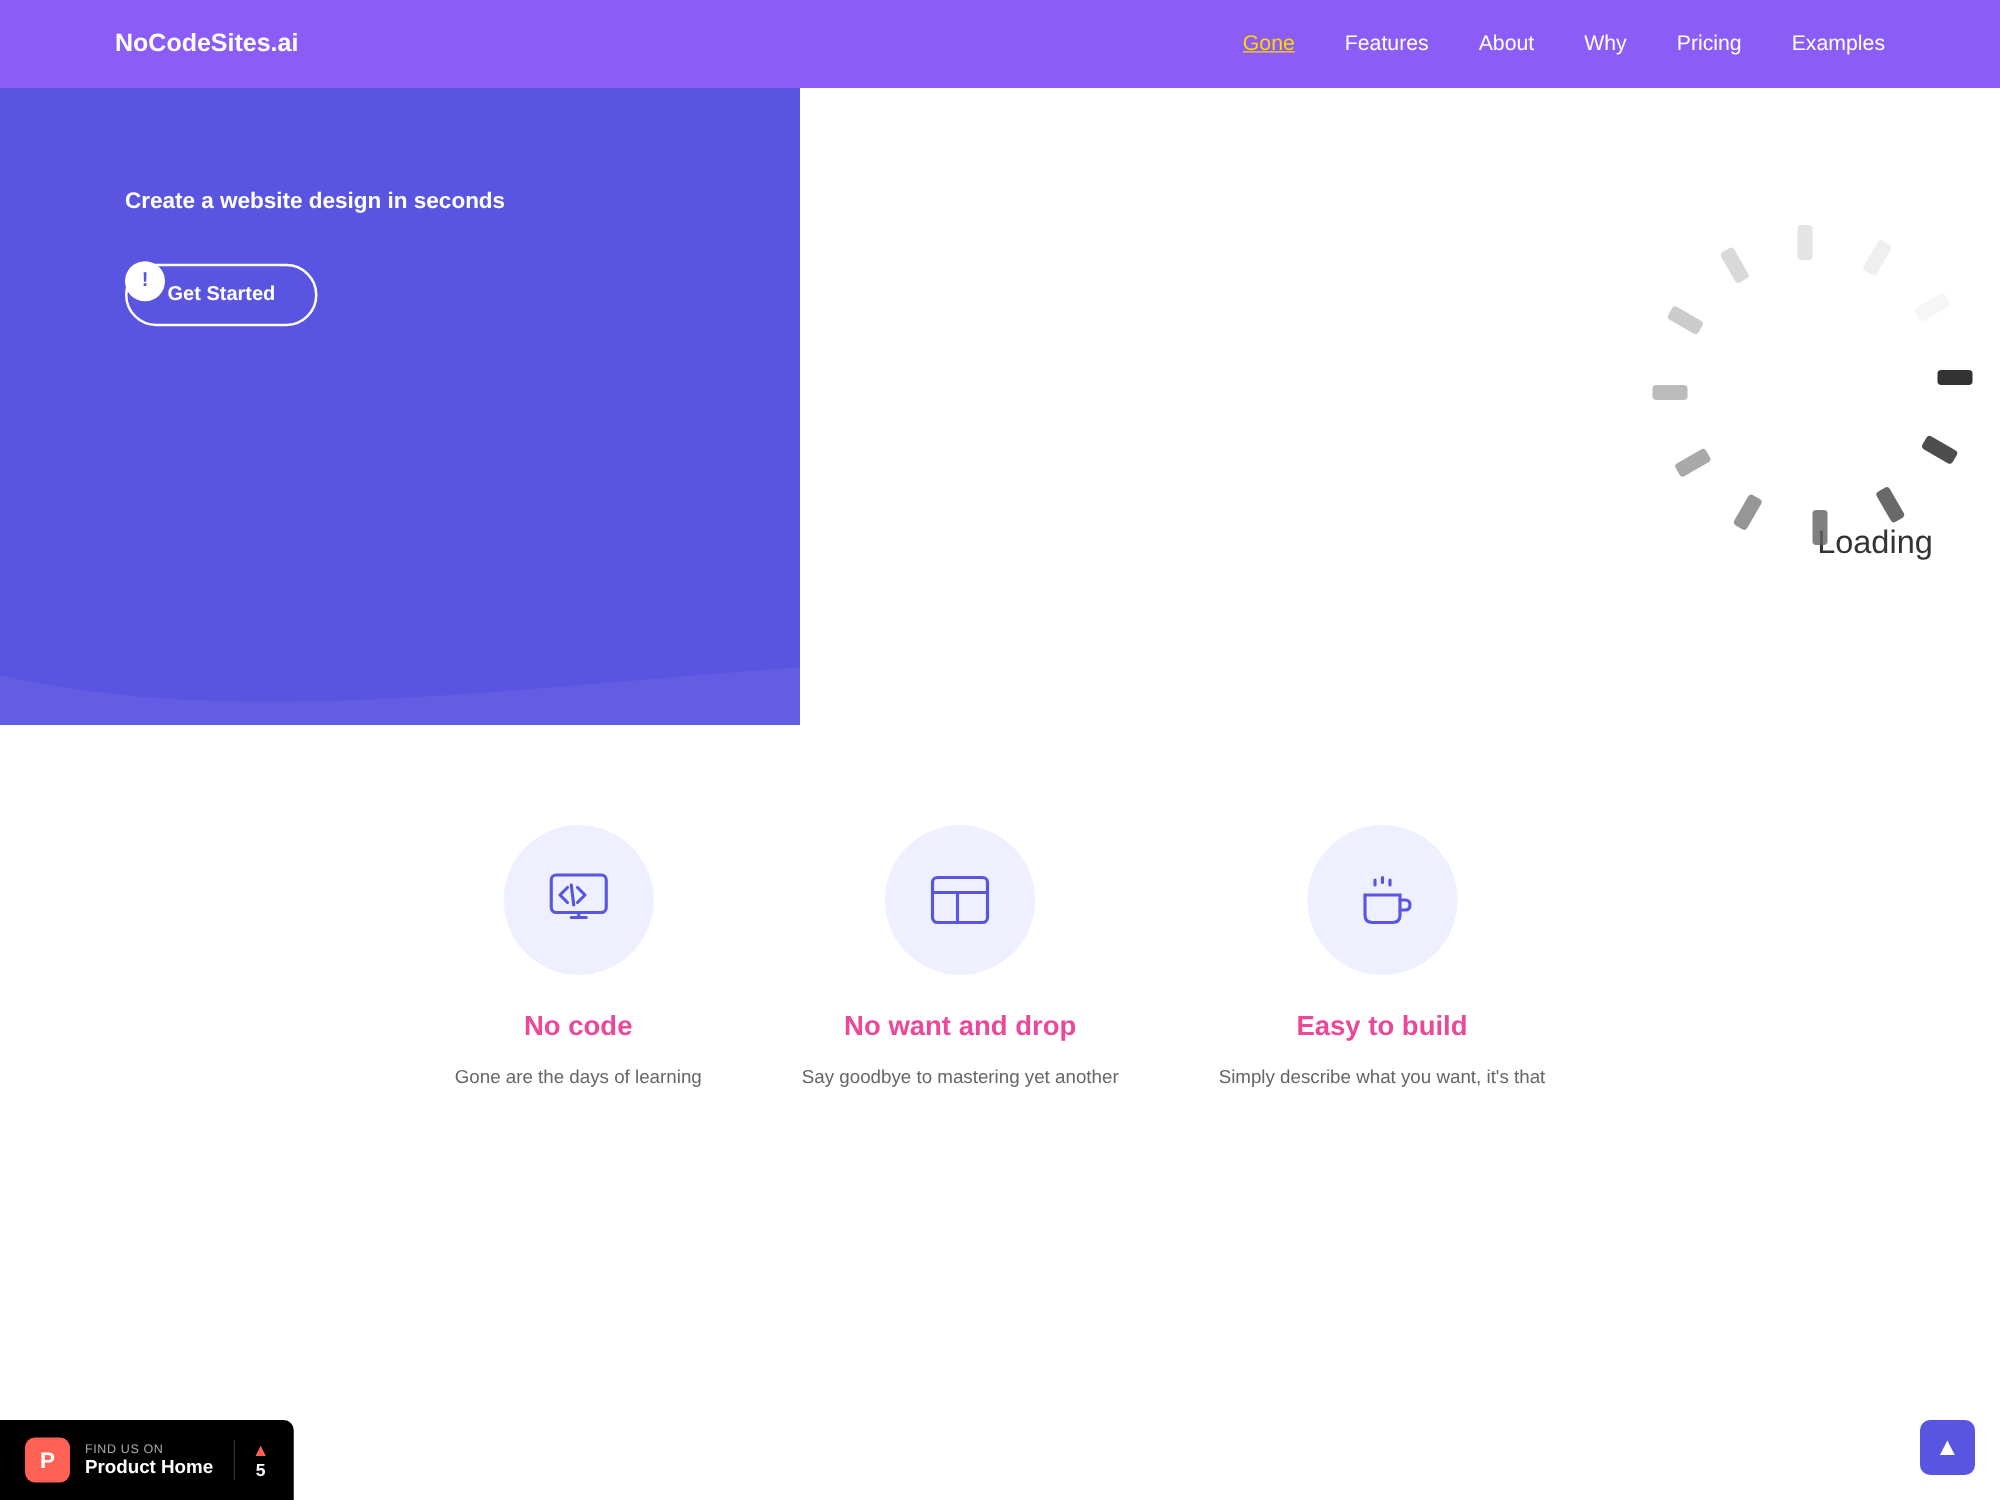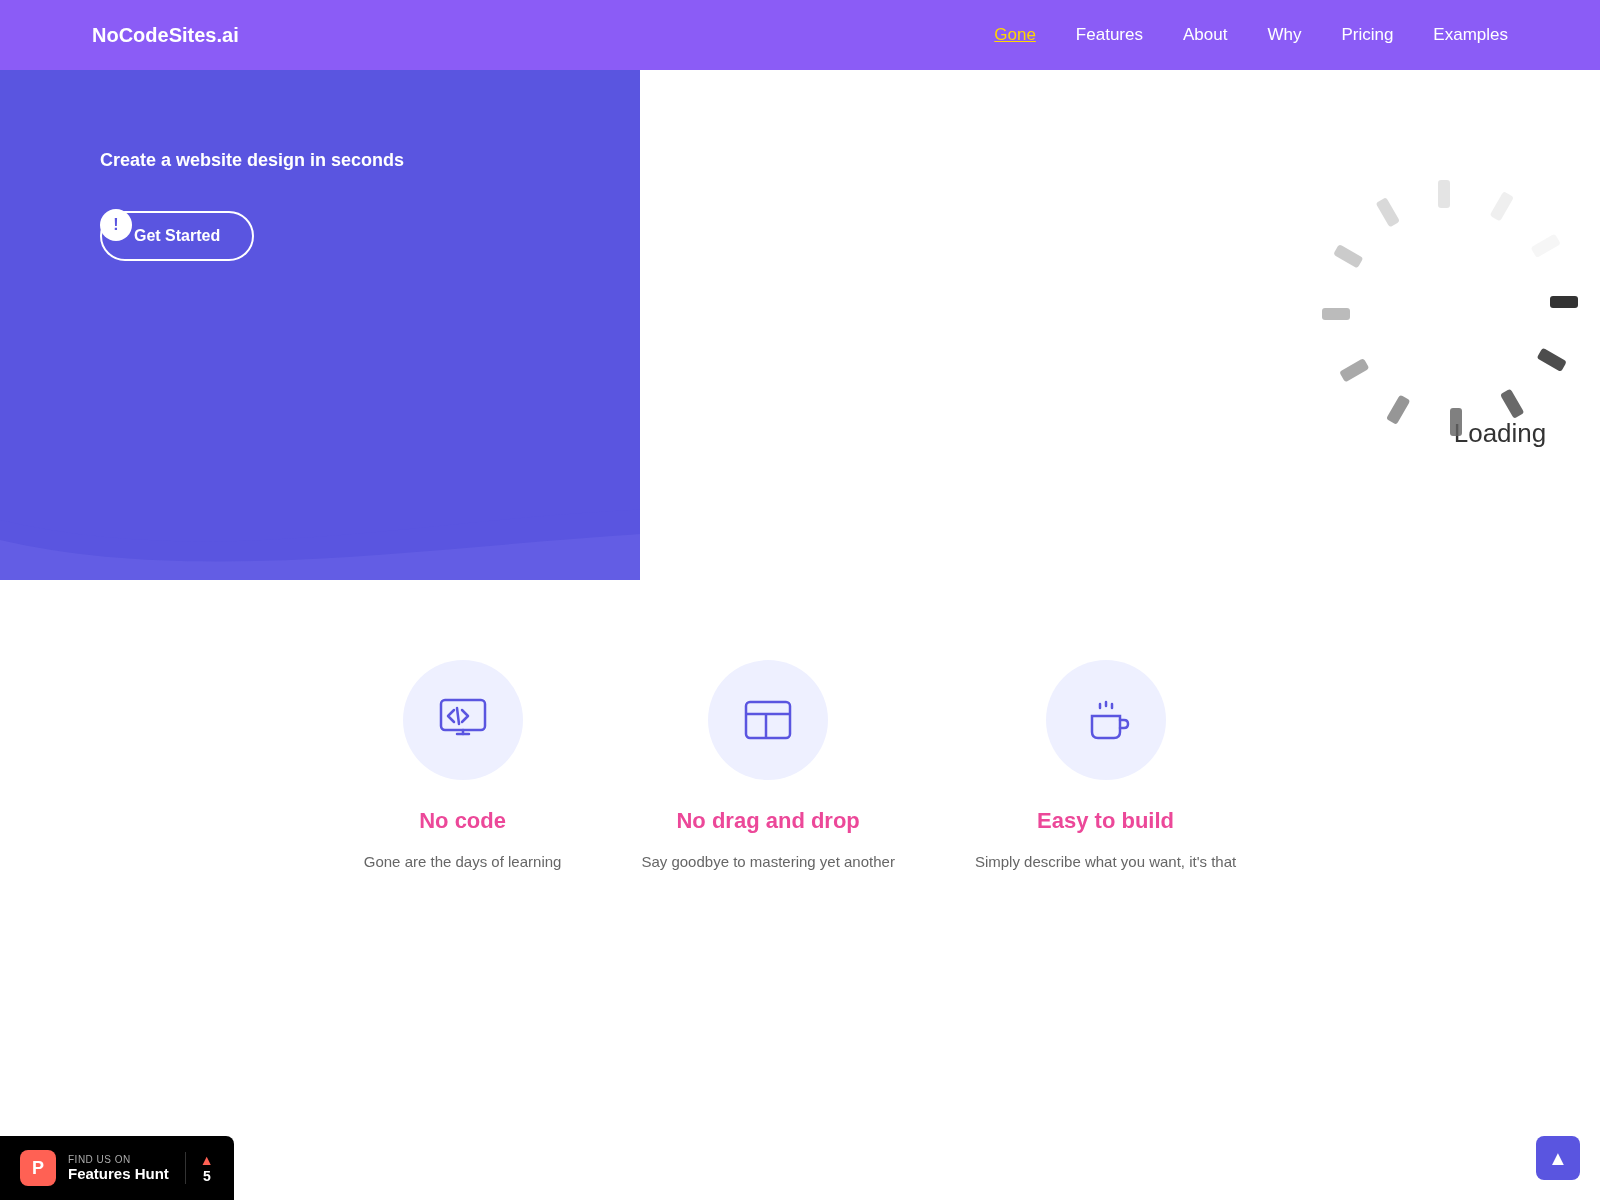--- a/index.html
+++ b/index.html
@@ -224,21 +224,21 @@
     </div>
 
     <div class="feature-item">
       <div class="feature-icon-circle">
         <svg viewBox="0 0 52 52" fill="none" xmlns="http://www.w3.org/2000/svg">
           <rect x="4" y="8" width="44" height="36" rx="4" stroke="#5A55E0" stroke-width="2.5" fill="none"></rect>
           <line x1="4" y1="20" x2="48" y2="20" stroke="#5A55E0" stroke-width="2.5"></line>
           <line x1="24" y1="20" x2="24" y2="44" stroke="#5A55E0" stroke-width="2.5"></line>
         </svg>
       </div>
-      <h3 class="feature-title">No drag and drop</h3>
+      <h3 class="feature-title">No want and drop</h3>
       <p class="feature-desc">Say goodbye to mastering yet another</p>
     </div>
 
     <div class="feature-item">
       <div class="feature-icon-circle">
         <svg viewBox="0 0 52 52" fill="none" xmlns="http://www.w3.org/2000/svg">
           <path d="M12 22 L12 38 Q12 44 18 44 L34 44 Q40 44 40 38 L40 22 Z" stroke="#5A55E0" stroke-width="2.5" fill="none"></path>
           <path d="M40 26 L44 26 Q48 26 48 30 Q48 34 44 34 L40 34" stroke="#5A55E0" stroke-width="2.5" fill="none" stroke-linecap="round"></path>
           <line x1="20" y1="14" x2="20" y2="10" stroke="#5A55E0" stroke-width="2.5" stroke-linecap="round"></line>
           <line x1="26" y1="12" x2="26" y2="8" stroke="#5A55E0" stroke-width="2.5" stroke-linecap="round"></line>
@@ -249,21 +249,21 @@
       <p class="feature-desc">Simply describe what you want, it's that</p>
     </div>
 
   </div>
 </section>
 
 <div class="product-hunt-badge">
   <div class="ph-logo">P</div>
   <div class="ph-text">
     <span class="ph-find">FIND US ON</span>
-    <span class="ph-name">Features Hunt</span>
+    <span class="ph-name">Product Home</span>
   </div>
   <div class="ph-count-box">
     <span class="ph-arrow">▲</span>
     <span class="ph-count">5</span>
   </div>
 </div>
 
 <button class="scroll-up">▲</button>
 
 </body></html>

